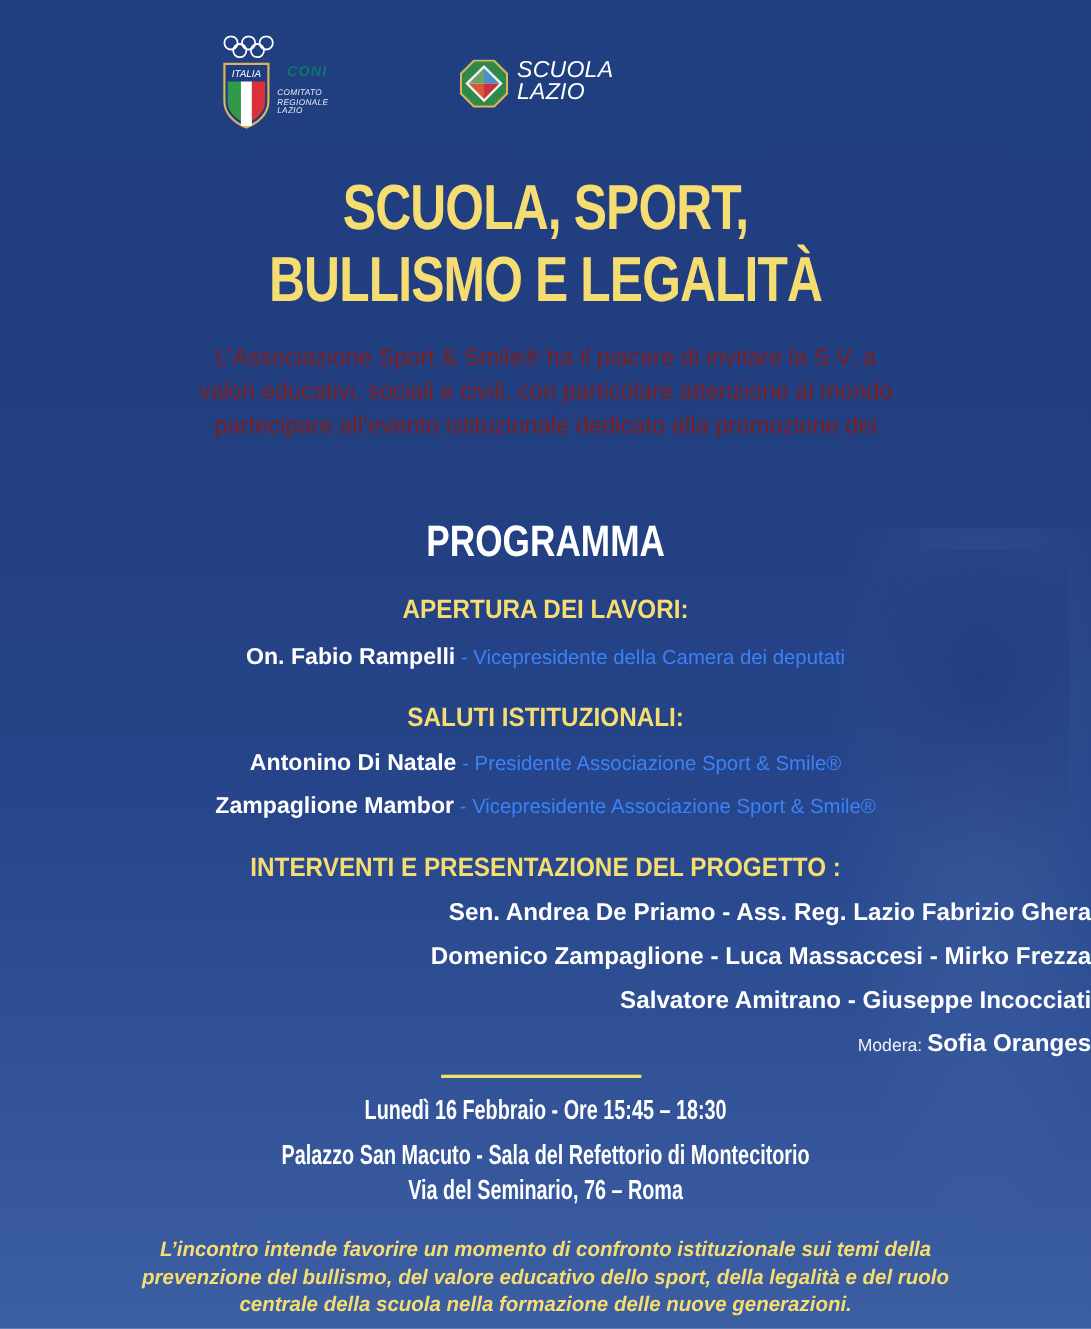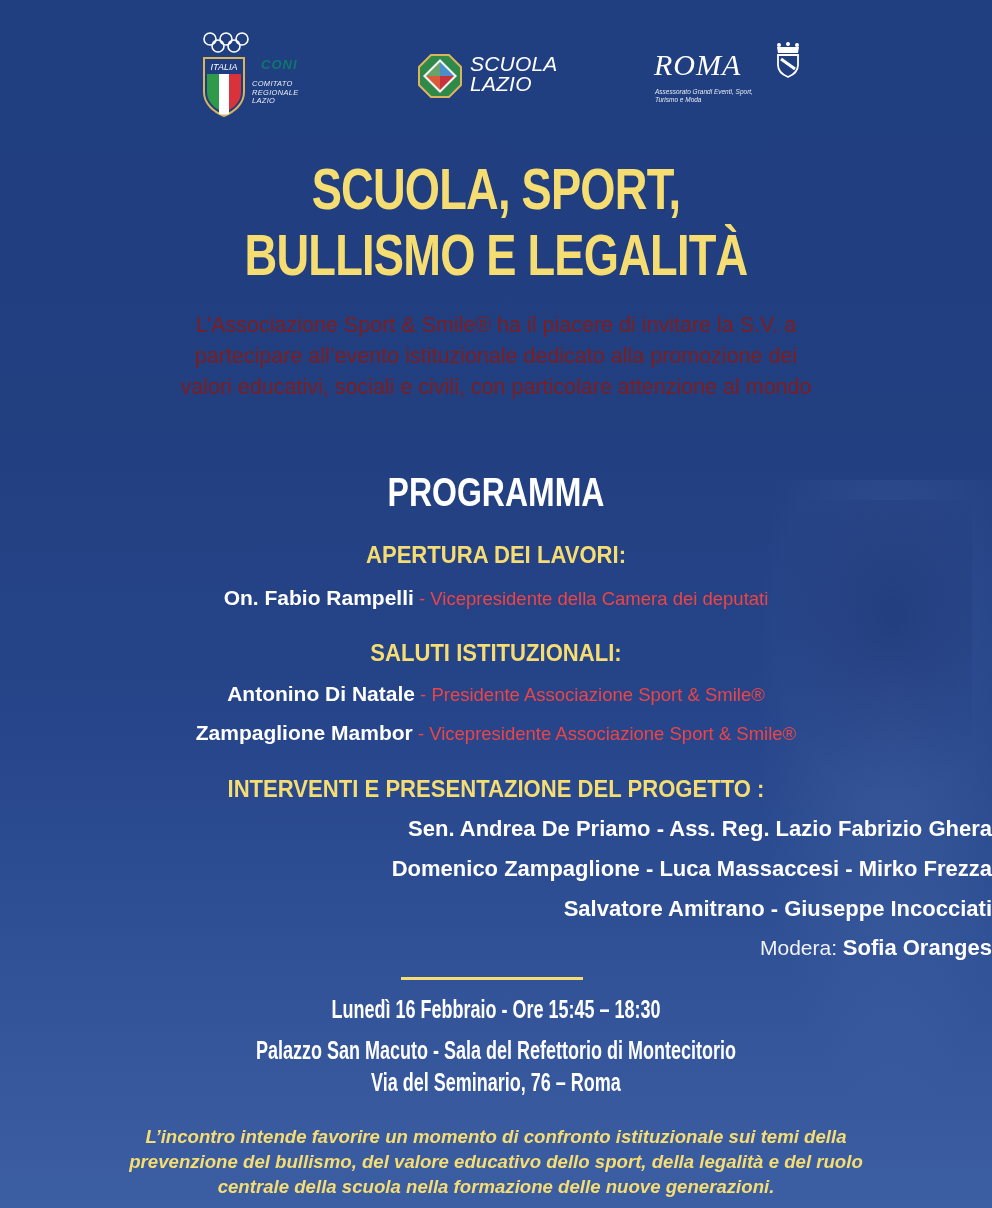--- a/index.html
+++ b/index.html
@@ -54,23 +54,23 @@
       font-weight: bold; font-size: 40px; color: #fff; transform: scaleX(0.8); transform-origin: center top;
     }
     .section-head {
       position: absolute; left: 0; width: 992px; text-align: center;
       color: #f6dd72; font-weight: bold; font-size: 24px; transform: scaleX(0.92); transform-origin: center top;
     }
     .line {
       position: absolute; left: 0; width: 992px; text-align: center; font-size: 20px; color: #fff;
     }
     .line .nm { font-weight: bold; font-size: 21px; }
-    .line .role { font-size: 18.5px; color: #ef4444; }
+    .line .role { font-size: 18.5px; color: #3b82f6; }
     .line.bold { font-weight: bold; font-size: 22px; text-align: right; }
-    .line .lbl { font-weight: normal; font-size: 21px; color: #f0f2f8; }
+    .line .lbl { font-weight: normal; font-size: 16px; color: #f0f2f8; }
 
     .divider { position: absolute; top: 977px; left: 401px; width: 182px; height: 3px; background: #f6dd72; }
 
     .when {
       position: absolute; left: 0; width: 992px; text-align: center; font-weight: bold; color: #fff;
       font-size: 25px; transform: scaleX(0.72); transform-origin: center top;
     }
     .closing {
       position: absolute; top: 1124px; left: 20px; width: 952px; text-align: center;
       font-style: italic; font-weight: bold; font-size: 19px; line-height: 25px; color: #f6dd72;
@@ -118,48 +118,31 @@
       <polygon points="22,22 36,22 22,36" fill="#c8323b"></polygon>
       <polygon points="8,22 22,22 22,36" fill="#d85a3a"></polygon>
       <polygon points="22,8 22,22 8,22" fill="#6aa36a"></polygon>
     </svg>
     <div class="name">
       <div>SCUOLA</div>
       <div>LAZIO</div>
     </div>
   </div>
 
-  <div class="roma">
-    <div class="name">ROMA</div>
-    <svg class="crest" width="28" height="36" viewBox="0 0 28 36">
-      <g fill="#fff">
-        <circle cx="5" cy="3" r="2"></circle>
-          <circle cx="14" cy="2" r="2"></circle>
-          <circle cx="23" cy="3" r="2"></circle>
-        <path d="M3 5 L25 5 L24 11 L4 11 Z"></path>
-      </g>
-      <path d="M4 13 H24 V23 C24 29 19 33 14 35 C9 33 4 29 4 23 Z" fill="none" stroke="#fff" stroke-width="1.8"></path>
-      <path d="M7 17 L21 27" stroke="#fff" stroke-width="3"></path>
-    </svg>
-    <div class="sub">
-      <div>Assessorato Grandi Eventi, Sport,</div>
-      <div>Turismo e Moda</div>
-    </div>
-  </div>
 </div>
 
 <div class="title">
   <div>SCUOLA, SPORT,</div>
   <div>BULLISMO E LEGALITÀ</div>
 </div>
 
 <div class="intro">
   <div>L’Associazione Sport &amp; Smile® ha il piacere di invitare la S.V. a</div>
+  <div>valori educativi, sociali e civili, con particolare attenzione al mondo</div>
   <div>partecipare all’evento istituzionale dedicato alla promozione dei</div>
-  <div>valori educativi, sociali e civili, con particolare attenzione al mondo</div>
 </div>
 
 <div class="programma">PROGRAMMA</div>
 
 <div class="section-head" style="top:541px;">APERTURA DEI LAVORI:</div>
 <div class="line" style="top:586px;">
   <span class="nm">On. Fabio Rampelli</span><span class="role"> - Vicepresidente della Camera dei deputati</span>
 </div>
 
 <div class="section-head" style="top:639px;">SALUTI ISTITUZIONALI:</div>

